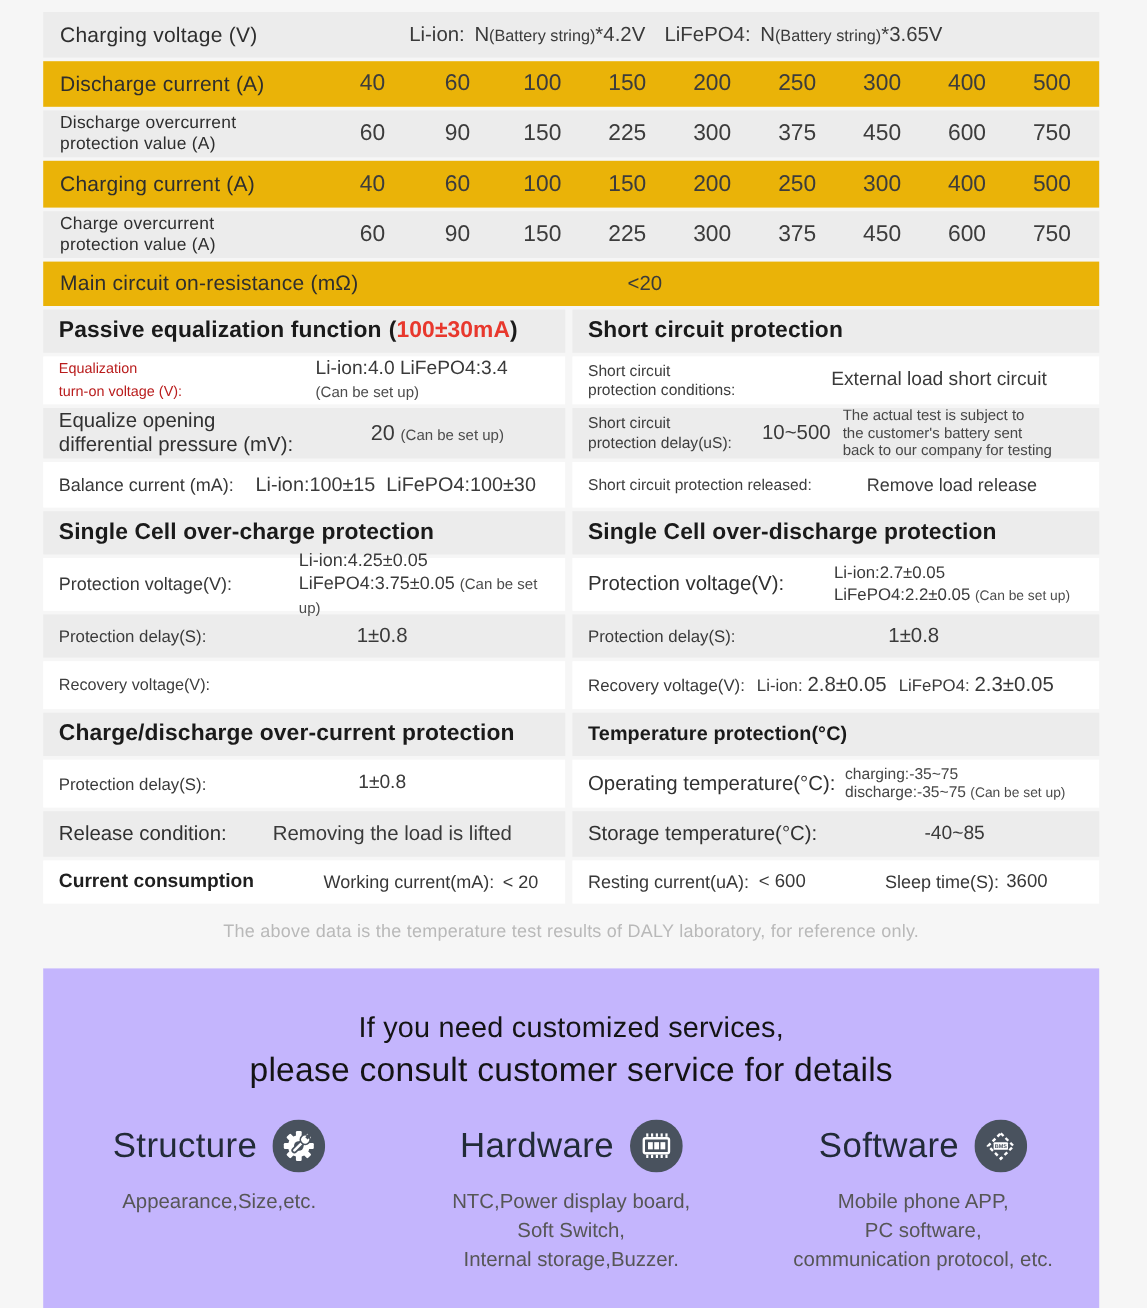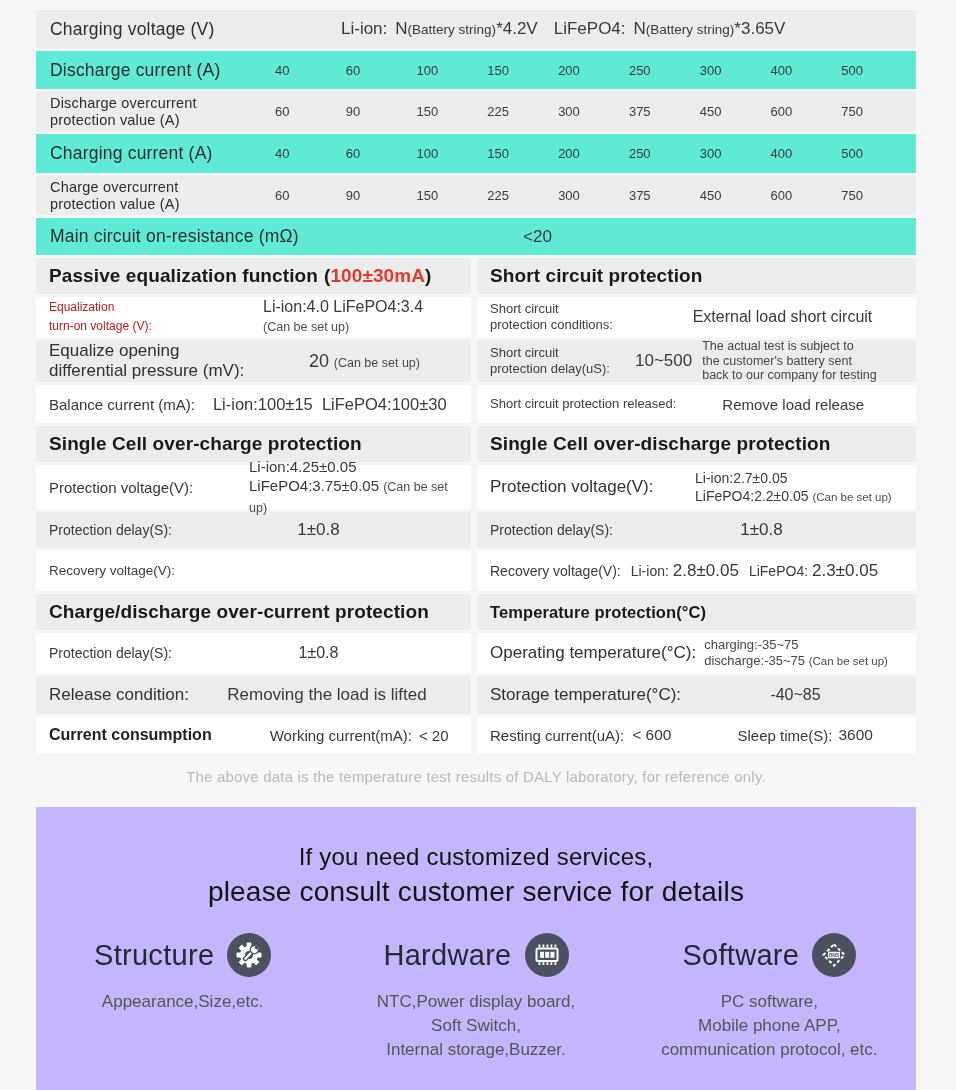--- a/index.html
+++ b/index.html
@@ -6,37 +6,37 @@
   body{
     width:956px;height:1090px;position:relative;
     background:var(--page-bg,#f6f6f6);
     font-family:"Liberation Sans",sans-serif;
     color:#2e2e2e;
     -webkit-font-smoothing:antialiased;
   }
   .content{position:absolute;left:36px;top:10px;width:880px;}
 
   
-  .trow{display:flex;align-items:center;background:#5eead4;margin-bottom:3px;}
+  .trow{display:flex;align-items:center;background:#eab308;margin-bottom:3px;}
   .shade{background:var(--row-shade,#ececec);}
   .h36{height:36px}.h37{height:37px}.h38{height:38px}.h39{height:39px}
   .h40{height:40px}.h42{height:42px}.h44{height:44px}
 
   .rlabel{width:225px;padding-left:14px;font-size:17.5px;color:#2e2e2e;letter-spacing:.2px;flex:none;}
   .rlabel.two{font-size:14.5px;line-height:17px;}
   .rlabel.wide{width:345px;}
 
   
   .cv-value{margin-left:66px;display:flex;align-items:baseline;font-size:17px;color:#3a3a3a;white-space:nowrap;}
   .cv-value .cvp{margin-right:8px;}
   .cv-value .lfp{margin-left:16px;}
   .cv-value .cvs{font-size:13.5px;}
 
   .nums{flex:1;display:flex;padding-right:4px;}
-  .nums .ncell{flex:1;font-size:13px;color:#3c3c3c;}
+  .nums .ncell{flex:1;text-align:center;font-size:19px;color:#3c3c3c;}
 
   .mr-val{margin-left:128px;font-size:17px;color:#3a3a3a;}
 
   
   .twocol{display:grid;grid-template-columns:435px 439px;column-gap:6px;}
   .sec-head{height:36px;display:flex;align-items:center;padding-left:13px;margin-bottom:3px;
     background:var(--row-shade,#ececec);font-weight:bold;font-size:19px;color:#1a1a1a;letter-spacing:.1px;}
   .sec-head.small{font-size:16.5px;}
   .paren{font-weight:bold;color:#1a1a1a;}
   .red{color:var(--accent-red,#e8382d);}
@@ -421,20 +421,20 @@
             <circle cx="22" cy="22" r="22" fill="#49525e"></circle>
             <g transform="rotate(45 22 22)">
               <rect x="14.5" y="14.5" width="15" height="15" fill="none" stroke="#fff" stroke-width="2" stroke-dasharray="3.2 2.4"></rect>
             </g>
             <rect x="16" y="18.8" width="12" height="6.4" rx="1" fill="#fff"></rect>
             <text x="22" y="23.6" font-size="4.6" font-weight="bold" fill="#49525e" text-anchor="middle" font-family="Liberation Sans, sans-serif">BMS</text>
           </svg>
         </span>
       </div>
       <div class="svc-desc">
+          <span>Mobile phone APP,</span>
           <span>PC software,</span>
-          <span>Mobile phone APP,</span>
           <span>communication protocol,  etc.</span>
         </div>
     </div>
 
   </div>
 </div>
 
 </body></html>

